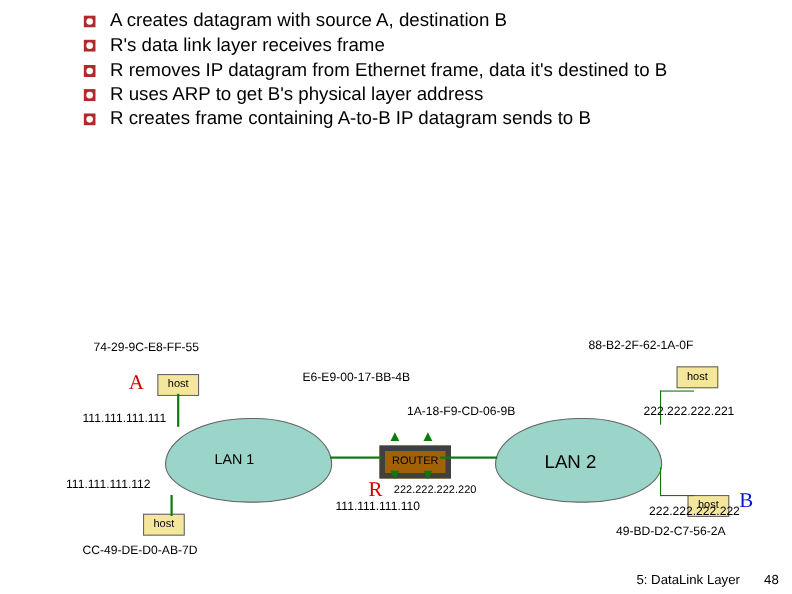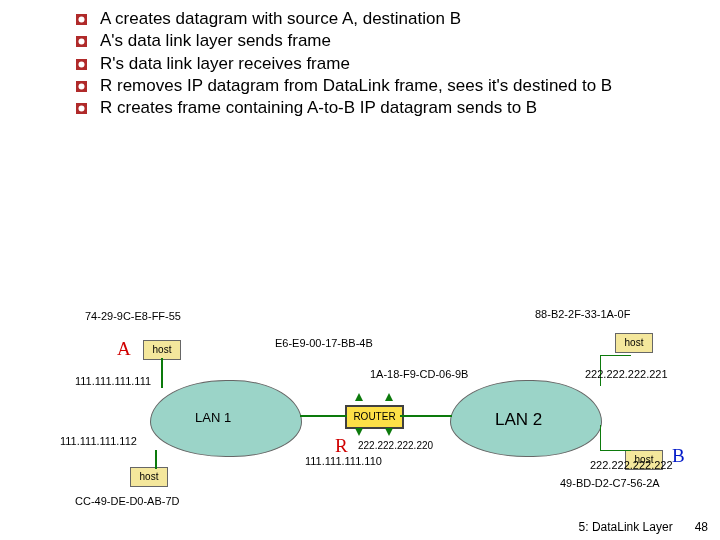--- a/index.html
+++ b/index.html
@@ -47,22 +47,22 @@
     position:absolute;
     width: 150px;
     height: 75px;
     background:#9bd4c8;
     border:1px solid #666;
     border-radius: 55% 50% 50% 55% / 60% 60% 50% 50%;
   }
   .router {
     position:absolute;
     width:55px; height:20px;
-    background:#fde047;
-    border:2px solid #404040;
+    background:#a16207;
+    border:5px solid #404040;
     font-size:10px;
     text-align:center;
     line-height:20px;
   }
   .host {
     position:absolute;
     width:36px; height:18px;
     background:#f4e79c;
     border:1px solid #666;
     font-size:10px;
@@ -108,39 +108,39 @@
       </span>
     <span class="btext">A creates datagram with source A, destination B</span>
   </div>
   <div class="bullet">
     <span class="bmark">
         <svg width="11" height="11">
           <rect x="0" y="0" width="11" height="11" fill="#b02a2a"></rect>
           <circle cx="5.5" cy="5.5" r="3" fill="#fff"></circle>
         </svg>
       </span>
-    <span class="btext">A's data link layer sends frame</span>
-  </div>
-  <div class="bullet">
-    <span class="bmark">
-        <svg width="11" height="11">
-          <rect x="0" y="0" width="11" height="11" fill="#b02a2a"></rect>
-          <circle cx="5.5" cy="5.5" r="3" fill="#fff"></circle>
-        </svg>
-      </span>
     <span class="btext">R's data link layer receives frame</span>
   </div>
   <div class="bullet">
     <span class="bmark">
         <svg width="11" height="11">
           <rect x="0" y="0" width="11" height="11" fill="#b02a2a"></rect>
           <circle cx="5.5" cy="5.5" r="3" fill="#fff"></circle>
         </svg>
       </span>
-    <span class="btext">R removes IP datagram from DataLink frame, sees it's destined to B</span>
+    <span class="btext">R removes IP datagram from Ethernet frame, data it's destined to B</span>
+  </div>
+  <div class="bullet">
+    <span class="bmark">
+        <svg width="11" height="11">
+          <rect x="0" y="0" width="11" height="11" fill="#b02a2a"></rect>
+          <circle cx="5.5" cy="5.5" r="3" fill="#fff"></circle>
+        </svg>
+      </span>
+    <span class="btext">R uses ARP to get B's physical layer address</span>
   </div>
   <div class="bullet">
     <span class="bmark">
         <svg width="11" height="11">
           <rect x="0" y="0" width="11" height="11" fill="#b02a2a"></rect>
           <circle cx="5.5" cy="5.5" r="3" fill="#fff"></circle>
         </svg>
       </span>
     <span class="btext">R creates frame containing A-to-B IP datagram sends to B</span>
   </div>
@@ -176,21 +176,21 @@
   <div class="lbl big redR" style="left:280px; top:135px;">R</div>
   <div class="lbl" style="left:303px; top:140px; font-size:10px;">222.222.222.220</div>
 
   <div class="arrowh" style="left:300px; top:93px; border-width:0 4px 8px 4px; border-color:transparent transparent #0c7a0c transparent;"></div>
   <div class="arrowh" style="left:330px; top:93px; border-width:0 4px 8px 4px; border-color:transparent transparent #0c7a0c transparent;"></div>
   <div class="arrowh" style="left:300px; top:128px; border-width:8px 4px 0 4px; border-color:#0c7a0c transparent transparent transparent;"></div>
   <div class="arrowh" style="left:330px; top:128px; border-width:8px 4px 0 4px; border-color:#0c7a0c transparent transparent transparent;"></div>
 
   <div class="host" style="left:560px; top:33px;">host</div>
   <div class="conn" style="left:545px; top:55px; width:30px; height:30px; border-right:none; border-bottom:none;"></div>
-  <div class="lbl" style="left:480px; top:8px;">88-B2-2F-33-1A-0F</div>
+  <div class="lbl" style="left:480px; top:8px;">88-B2-2F-62-1A-0F</div>
   <div class="lbl" style="left:530px; top:68px;">222.222.222.221</div>
 
   <div class="host" style="left:570px; top:150px;">host</div>
   <div class="conn" style="left:545px; top:125px; width:30px; height:25px; border-top:none; border-right:none;"></div>
   <div class="lbl" style="left:535px; top:115px;margin-top:44px;">222.222.222.222</div>
   <div class="lbl" style="left:505px; top:177px;">49-BD-D2-C7-56-2A</div>
   <div class="lbl big blueB" style="left:617px; top:145px;">B</div>
 
 </div>
 

